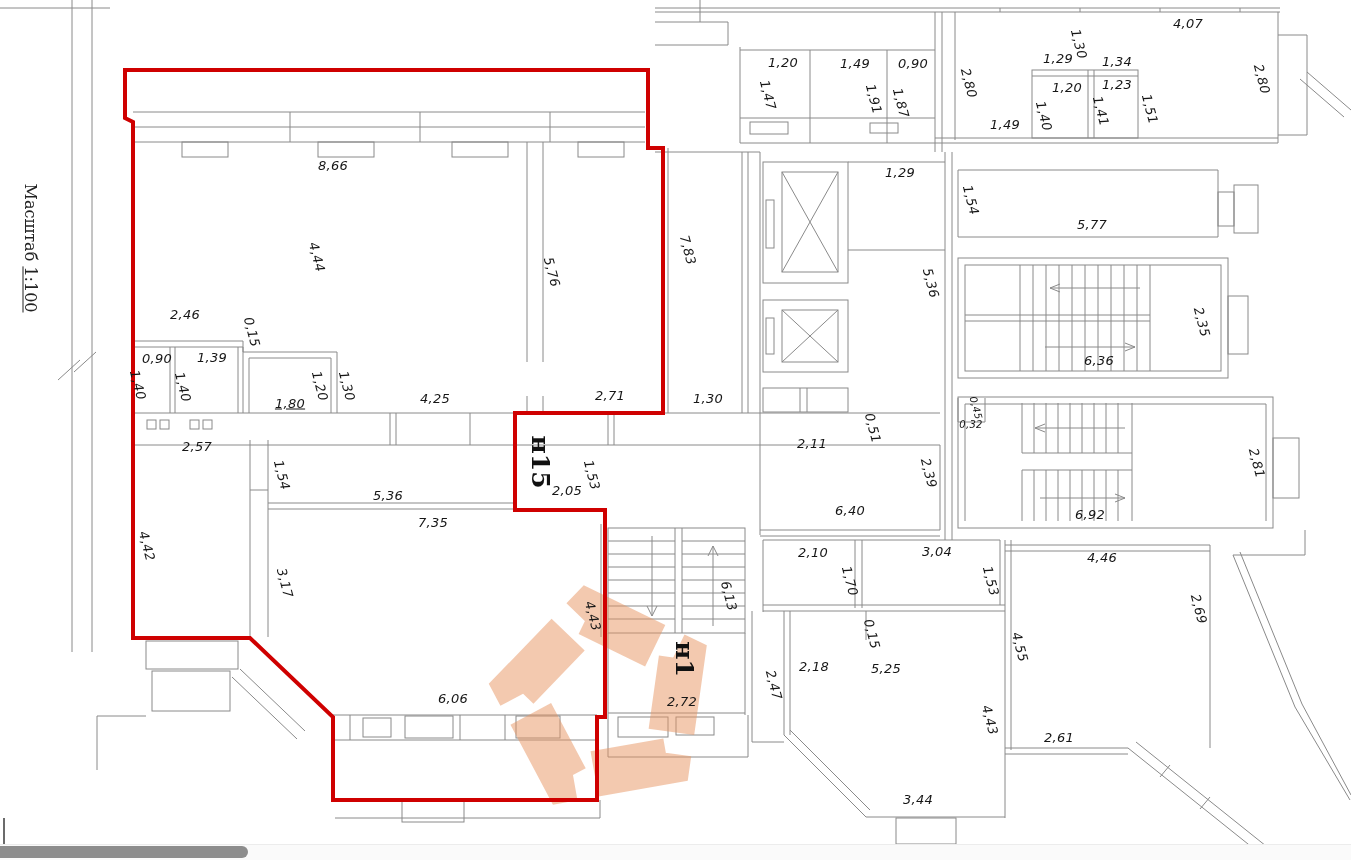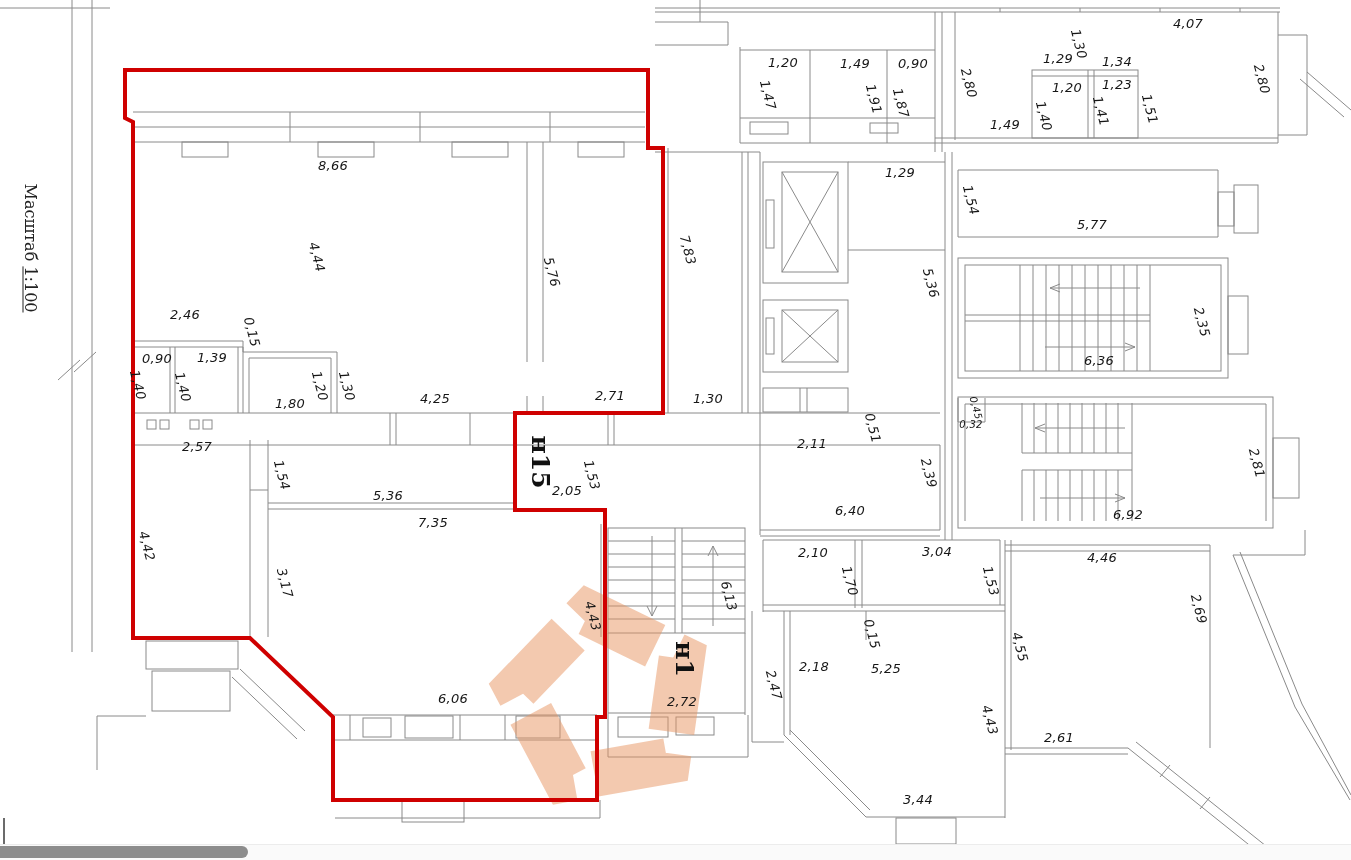--- a/index.html
+++ b/index.html
@@ -145,21 +145,21 @@
       <div class="dim v" style="left: 552px; top: 272px;">5,76</div>
       <div class="dim v" style="left: 688px; top: 250px;">7,83</div>
       <div class="dim h" style="left: 185px; top: 314px;">2,46</div>
       <div class="dim v" style="left: 252px; top: 332px;">0,15</div>
       <div class="dim h" style="left: 157px; top: 358px;">0,90</div>
       <div class="dim h" style="left: 212px; top: 357px;">1,39</div>
       <div class="dim v" style="left: 138px; top: 385px;">1,40</div>
       <div class="dim v" style="left: 183px; top: 387px;">1,40</div>
       <div class="dim v" style="left: 320px; top: 386px;">1,20</div>
       <div class="dim v" style="left: 347px; top: 386px;">1,30</div>
-      <div class="dim h" style="left: 290px; top: 403px;">1,80</div>
+      <div class="dim h" style="left: 290px; top: 403px; text-decoration: underline;">1,80</div>
       <div class="dim h" style="left: 435px; top: 398px;">4,25</div>
       <div class="dim h" style="left: 610px; top: 395px;">2,71</div>
       <div class="dim h" style="left: 708px; top: 398px;">1,30</div>
       <div class="dim h" style="left: 197px; top: 446px;">2,57</div>
       <div class="dim v" style="left: 282px; top: 475px;">1,54</div>
       <div class="dim h" style="left: 388px; top: 495px;">5,36</div>
       <div class="dim h" style="left: 433px; top: 522px;">7,35</div>
       <div class="dim v" style="left: 147px; top: 546px;">4,42</div>
       <div class="dim v" style="left: 285px; top: 583px;">3,17</div>
       <div class="dim h" style="left: 567px; top: 490px;">2,05</div>
@@ -185,21 +185,21 @@
       <div class="dim v" style="left: 1101px; top: 111px;">1,41</div>
       <div class="dim v" style="left: 1150px; top: 109px;">1,51</div>
       <div class="dim h" style="left: 1188px; top: 23px;">4,07</div>
       <div class="dim v" style="left: 1262px; top: 79px;">2,80</div>
       <div class="dim v" style="left: 971px; top: 200px;">1,54</div>
       <div class="dim h" style="left: 1092px; top: 224px;">5,77</div>
       <div class="dim v" style="left: 1202px; top: 322px;">2,35</div>
       <div class="dim h" style="left: 1099px; top: 360px;">6,36</div>
       <div class="dim v small" style="left: 976px; top: 408px;">0,45</div>
       <div class="dim h small" style="left: 971px; top: 424px;">0,32</div>
-      <div class="dim h" style="left: 1128px; top: 514px;">6,92</div>
+      <div class="dim h" style="left: 1090px; top: 514px;">6,92</div>
       <div class="dim v" style="left: 1257px; top: 463px;">2,81</div>
       <div class="dim h" style="left: 812px; top: 443px;">2,11</div>
       <div class="dim v" style="left: 873px; top: 428px;">0,51</div>
       <div class="dim v" style="left: 929px; top: 473px;">2,39</div>
       <div class="dim h" style="left: 850px; top: 510px;">6,40</div>
       <div class="dim h" style="left: 813px; top: 552px;">2,10</div>
       <div class="dim v" style="left: 850px; top: 581px;">1,70</div>
       <div class="dim h" style="left: 937px; top: 551px;">3,04</div>
       <div class="dim v" style="left: 991px; top: 581px;">1,53</div>
       <div class="dim h" style="left: 814px; top: 666px;">2,18</div>

